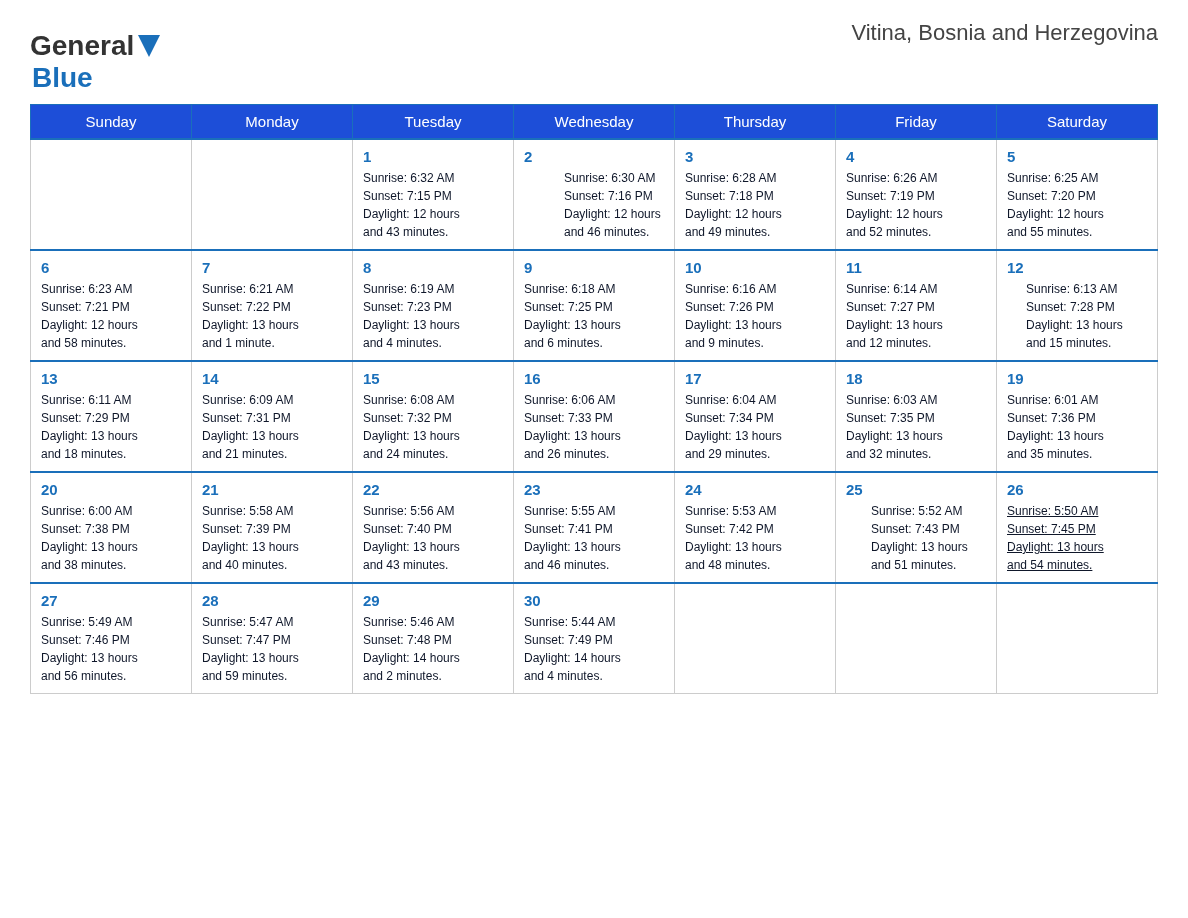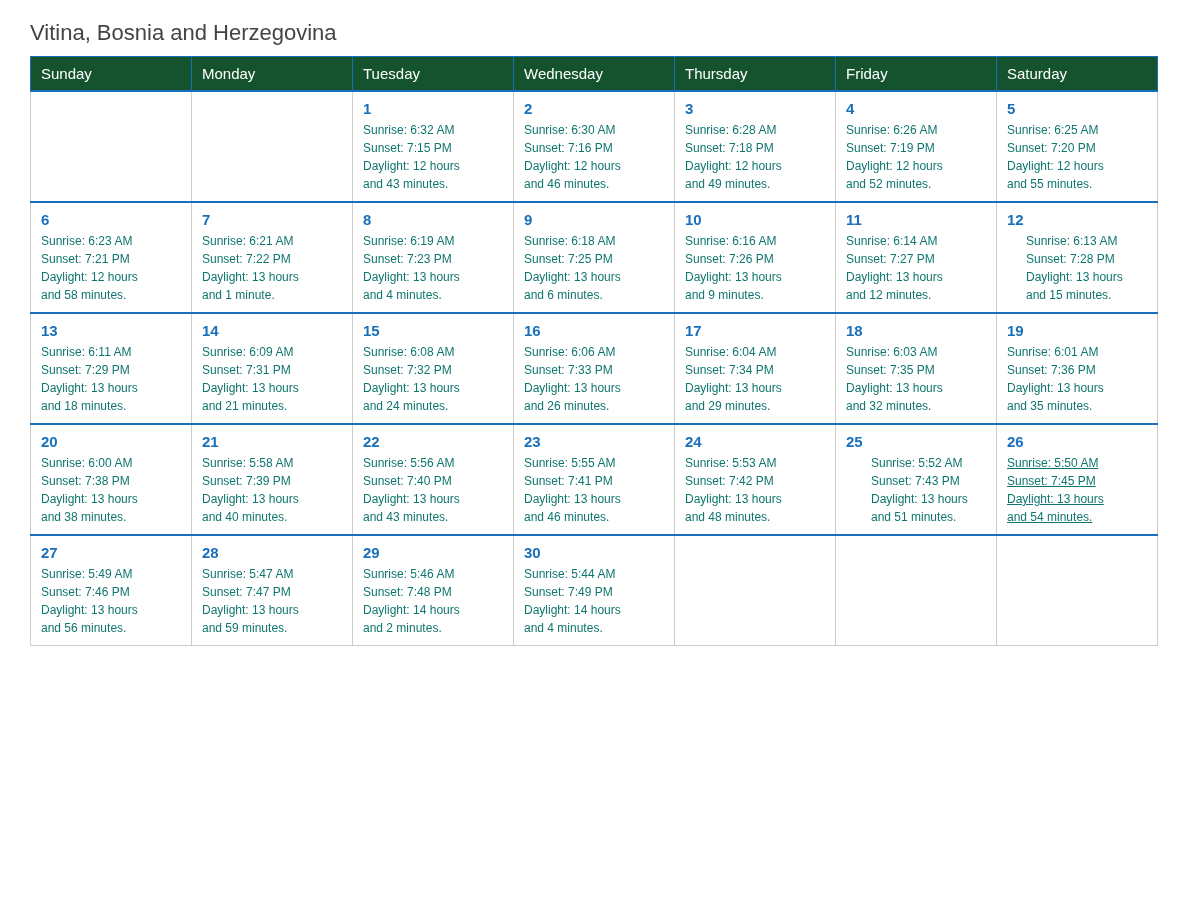--- a/index.html
+++ b/index.html
@@ -43,60 +43,73 @@
       font-size: 22px;
       font-weight: normal;
       color: #444;
     }
     .calendar {
       width: 100%;
       border-collapse: collapse;
       margin-top: 10px;
     }
     .calendar thead tr th {
-      background-color: #14532d;
+      background-color: #1d4ed8;
       color: #fff;
       padding: 8px 10px;
-      text-align: left;
+      text-align: center;
       font-size: 15px;
       font-weight: normal;
       border: 1px solid #1a6fba;
     }
     .calendar tbody tr td {
       vertical-align: top;
       padding: 8px 10px;
       border: 1px solid #ccc;
       width: 14.28%;
       min-height: 100px;
     }
     .day-number {
       font-size: 15px;
       font-weight: bold;
       color: #1a6fba;
       margin-bottom: 4px;
     }
     .day-info {
       font-size: 12px;
-      color: #0f766e;
+      color: #0f172a;
       line-height: 1.5;
     }
     .empty-cell {
       background: #fff;
     }
     tbody tr {
       border-top: 2px solid #1a6fba;
     }
     tbody tr td:first-child {
       border-left: 1px solid #ccc;
     }
   </style>
 </head>
 <body>
 
 <div class="header">
+  <div class="logo">
+    <div style="display:flex; flex-direction:column; align-items:flex-start;">
+      <div style="display:flex; align-items:center;">
+        <span class="logo-text-general">General</span>
+        <div style="display:flex; align-items:flex-start; margin-left:4px;">
+          <svg width="22" height="22" viewBox="0 0 22 22">
+            <polygon points="0,0 22,0 11,22" fill="#1a6fba"></polygon>
+          </svg>
+        </div>
+      </div>
+      <span class="logo-text-blue" style="margin-left: 2px;">Blue</span>
+    </div>
+  </div>
   <div class="title-section">
     <h2>Vitina, Bosnia and Herzegovina</h2>
   </div>
 </div>
 
 <table class="calendar">
   <thead>
     <tr>
     <th>Sunday</th>
         <th>Monday</th>
@@ -113,21 +126,21 @@
         <td class="empty-cell"></td>
         <td>
           <div class="day-number">1</div>
           <div class="day-info" style="white-space: pre-line;">Sunrise: 6:32 AM
 Sunset: 7:15 PM
 Daylight: 12 hours
 and 43 minutes.</div>
         </td>
         <td>
           <div class="day-number">2</div>
-          <div class="day-info" style="white-space: pre-line;">Sunrise: 6:30 AM
+          <div class="day-info" style="white-space: pre-line; margin-left: 40px;">Sunrise: 6:30 AM
 Sunset: 7:16 PM
 Daylight: 12 hours
 and 46 minutes.</div>
         </td>
         <td>
           <div class="day-number">3</div>
           <div class="day-info" style="white-space: pre-line;">Sunrise: 6:28 AM
 Sunset: 7:18 PM
 Daylight: 12 hours
 and 49 minutes.</div>

